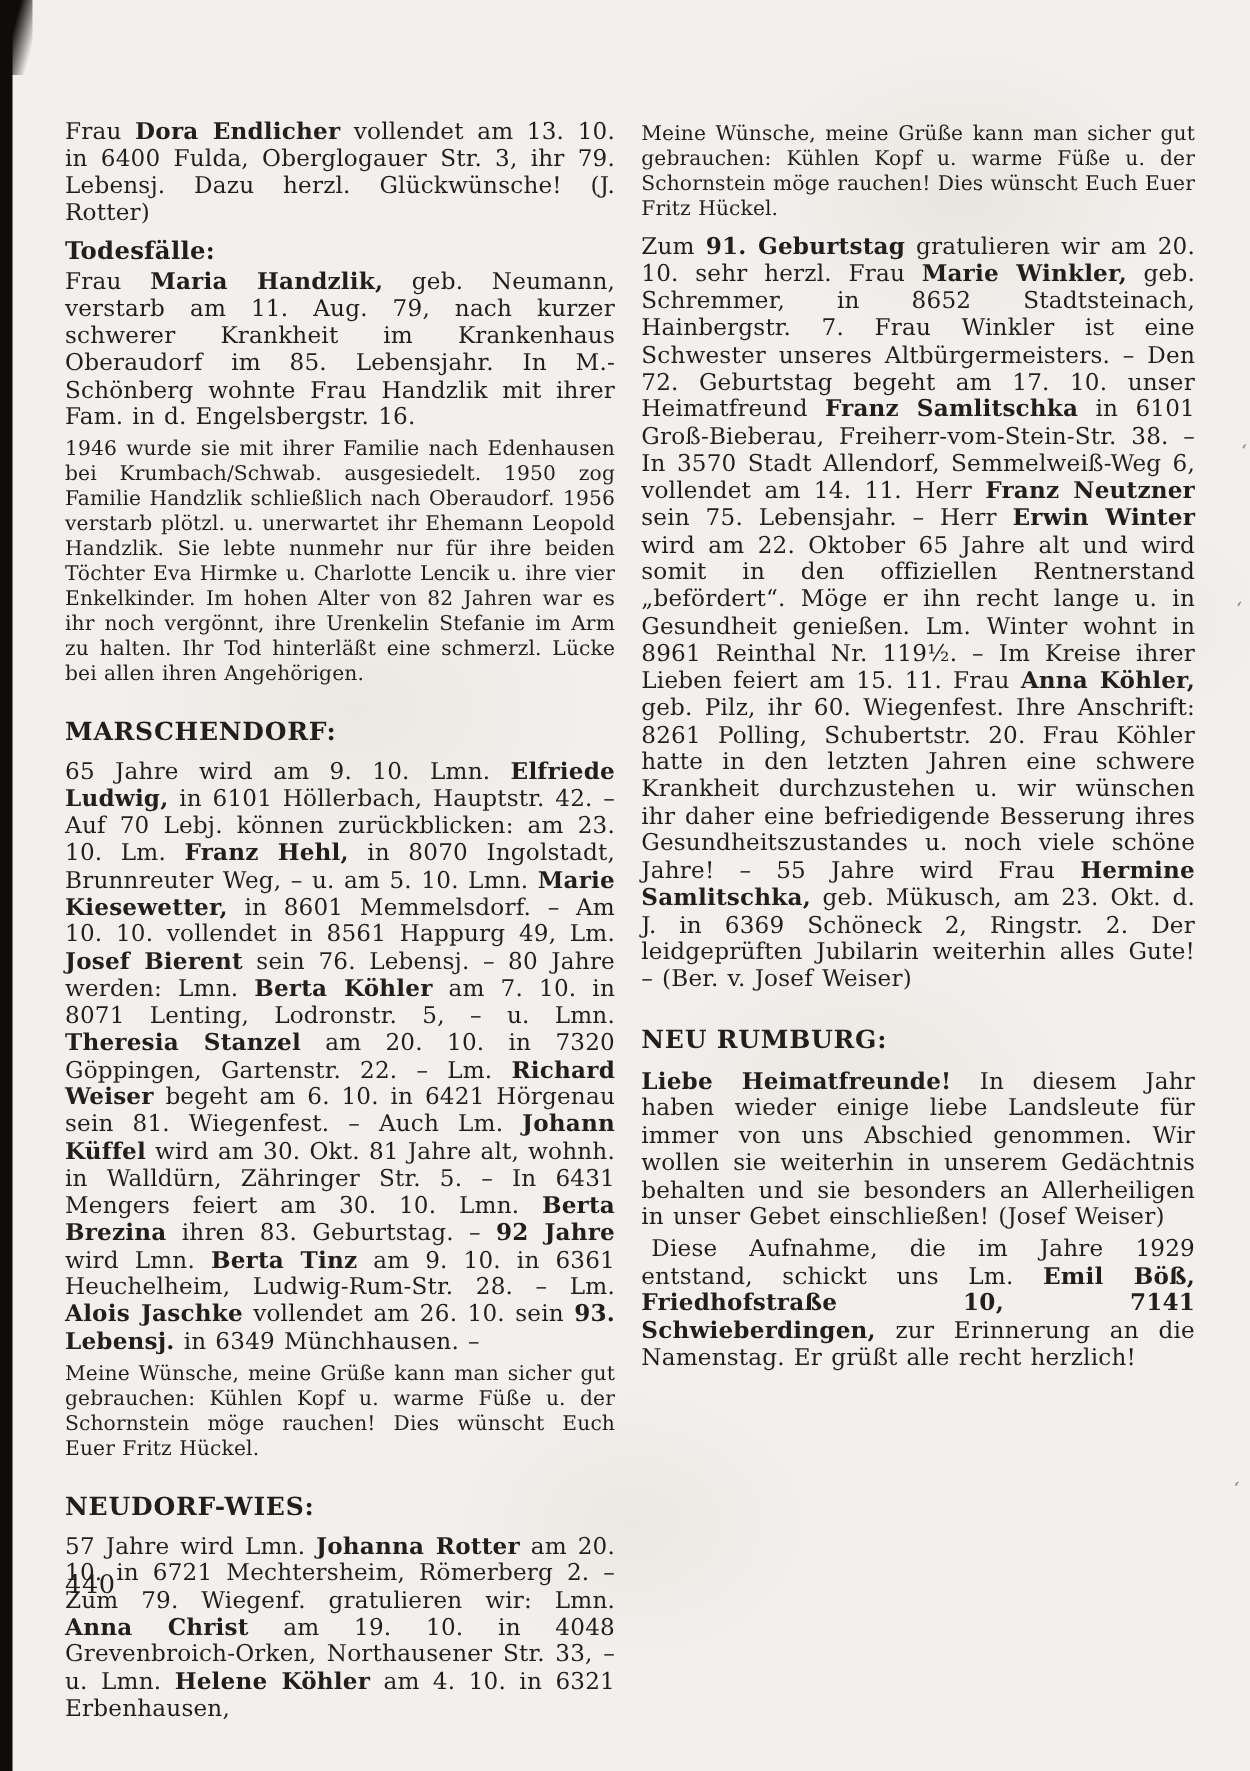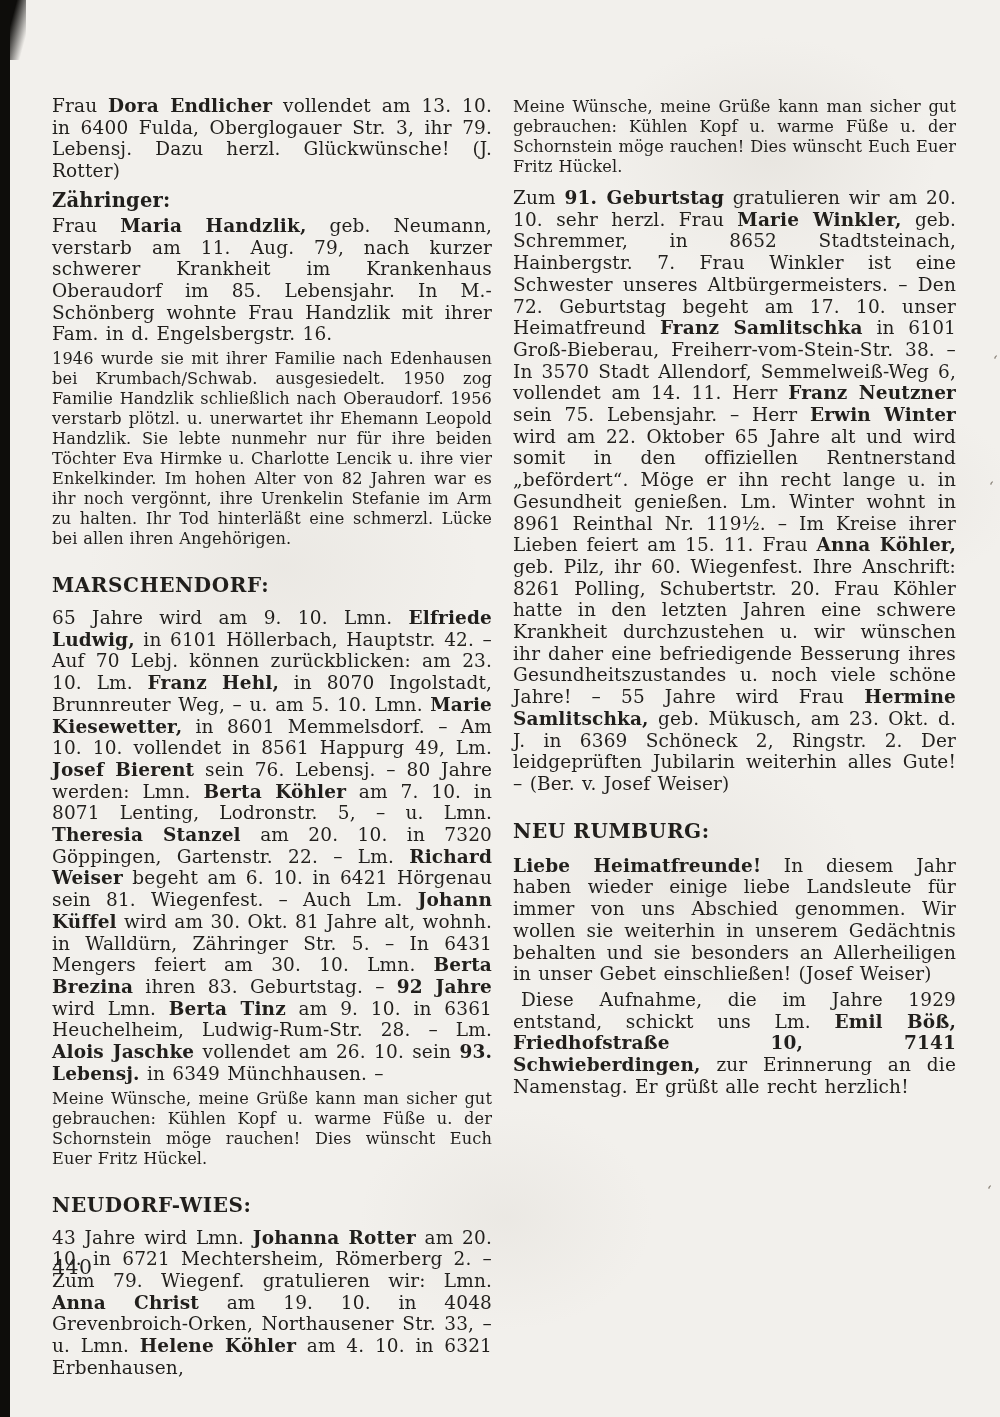--- a/index.html
+++ b/index.html
@@ -69,28 +69,28 @@
 </style>
 </head>
 <body>
 
 <div class="page">
   <div class="edge-strip"></div>
   <div class="edge-top"></div>
 
   <div class="col col-left">
       <div class="blk body"><span>Frau </span><b>Dora Endlicher</b><span> vollendet am 13. 10. in 6400 Fulda, Oberglogauer Str. 3, ihr 79. Lebensj. Dazu herzl. Glückwünsche! (J. Rotter)</span></div>
-      <div class="blk subheading"><b>Zähringer:</b></div>
+      <div class="blk subheading"><b>Todesfälle:</b></div>
       <div class="blk body"><span>Frau </span><b>Maria Handzlik,</b><span> geb. Neumann, verstarb am 11. Aug. 79, nach kurzer schwerer Krankheit im Krankenhaus Oberaudorf im 85. Lebensjahr. In M.-Schönberg wohnte Frau Handzlik mit ihrer Fam. in d. Engelsbergstr. 16.</span></div>
       <div class="blk small"><span>1946 wurde sie mit ihrer Familie nach Edenhausen bei Krumbach/Schwab. ausgesiedelt. 1950 zog Familie Handzlik schließlich nach Oberaudorf. 1956 verstarb plötzl. u. unerwartet ihr Ehemann Leopold Handzlik. Sie lebte nunmehr nur für ihre beiden Töchter Eva Hirmke u. Charlotte Lencik u. ihre vier Enkelkinder. Im hohen Alter von 82 Jahren war es ihr noch vergönnt, ihre Urenkelin Stefanie im Arm zu halten. Ihr Tod hinterläßt eine schmerzl. Lücke bei allen ihren Angehörigen.</span></div>
       <div class="blk heading"><b>MARSCHENDORF:</b></div>
       <div class="blk body"><span>65 Jahre wird am 9. 10. Lmn. </span><b>Elfriede Ludwig,</b><span> in 6101 Höllerbach, Hauptstr. 42. – Auf 70 Lebj. können zurückblicken: am 23. 10. Lm. </span><b>Franz Hehl,</b><span> in 8070 Ingolstadt, Brunnreuter Weg, – u. am 5. 10. Lmn. </span><b>Marie Kiesewetter,</b><span> in 8601 Memmelsdorf. – Am 10. 10. vollendet in 8561 Happurg 49, Lm. </span><b>Josef Bierent</b><span> sein 76. Lebensj. – 80 Jahre werden: Lmn. </span><b>Berta Köhler</b><span> am 7. 10. in 8071 Lenting, Lodronstr. 5, – u. Lmn. </span><b>Theresia Stanzel</b><span> am 20. 10. in 7320 Göppingen, Gartenstr. 22. – Lm. </span><b>Richard Weiser</b><span> begeht am 6. 10. in 6421 Hörgenau sein 81. Wiegenfest. – Auch Lm. </span><b>Johann Küffel</b><span> wird am 30. Okt. 81 Jahre alt, wohnh. in Walldürn, Zähringer Str. 5. – In 6431 Mengers feiert am 30. 10. Lmn. </span><b>Berta Brezina</b><span> ihren 83. Geburtstag. – </span><b>92 Jahre</b><span> wird Lmn. </span><b>Berta Tinz</b><span> am 9. 10. in 6361 Heuchelheim, Ludwig-Rum-Str. 28. – Lm. </span><b>Alois Jaschke</b><span> vollendet am 26. 10. sein </span><b>93. Lebensj.</b><span> in 6349 Münchhausen. –</span></div>
       <div class="blk small"><span>Meine Wünsche, meine Grüße kann man sicher gut gebrauchen: Kühlen Kopf u. warme Füße u. der Schornstein möge rauchen! Dies wünscht Euch Euer Fritz Hückel.</span></div>
       <div class="blk heading"><b>NEUDORF-WIES:</b></div>
-      <div class="blk body"><span>43 Jahre wird Lmn. </span><b>Johanna Rotter</b><span> am 20. 10. in 6721 Mechtersheim, Römerberg 2. – Zum 79. Wiegenf. gratulieren wir: Lmn. </span><b>Anna Christ</b><span> am 19. 10. in 4048 Grevenbroich-Orken, Northausener Str. 33, – u. Lmn. </span><b>Helene Köhler</b><span> am 4. 10. in 6321 Erbenhausen,</span></div>
+      <div class="blk body"><span>57 Jahre wird Lmn. </span><b>Johanna Rotter</b><span> am 20. 10. in 6721 Mechtersheim, Römerberg 2. – Zum 79. Wiegenf. gratulieren wir: Lmn. </span><b>Anna Christ</b><span> am 19. 10. in 4048 Grevenbroich-Orken, Northausener Str. 33, – u. Lmn. </span><b>Helene Köhler</b><span> am 4. 10. in 6321 Erbenhausen,</span></div>
     </div>
 
   <div class="col col-right">
       <div class="blk small"><span>Meine Wünsche, meine Grüße kann man sicher gut gebrauchen: Kühlen Kopf u. warme Füße u. der Schornstein möge rauchen! Dies wünscht Euch Euer Fritz Hückel.</span></div>
       <div class="blk body"><span>Zum </span><b>91. Geburtstag</b><span> gratulieren wir am 20. 10. sehr herzl. Frau </span><b>Marie Winkler,</b><span> geb. Schremmer, in 8652 Stadtsteinach, Hainbergstr. 7. Frau Winkler ist eine Schwester unseres Altbürgermeisters. – Den 72. Geburtstag begeht am 17. 10. unser Heimatfreund </span><b>Franz Samlitschka</b><span> in 6101 Groß-Bieberau, Freiherr-vom-Stein-Str. 38. – In 3570 Stadt Allendorf, Semmelweiß-Weg 6, vollendet am 14. 11. Herr </span><b>Franz Neutzner</b><span> sein 75. Lebensjahr. – Herr </span><b>Erwin Winter</b><span> wird am 22. Oktober 65 Jahre alt und wird somit in den offiziellen Rentnerstand „befördert“. Möge er ihn recht lange u. in Gesundheit genießen. Lm. Winter wohnt in 8961 Reinthal Nr. 119½. – Im Kreise ihrer Lieben feiert am 15. 11. Frau </span><b>Anna Köhler,</b><span> geb. Pilz, ihr 60. Wiegenfest. Ihre Anschrift: 8261 Polling, Schubertstr. 20. Frau Köhler hatte in den letzten Jahren eine schwere Krankheit durchzustehen u. wir wünschen ihr daher eine befriedigende Besserung ihres Gesundheitszustandes u. noch viele schöne Jahre! – 55 Jahre wird Frau </span><b>Hermine Samlitschka,</b><span> geb. Mükusch, am 23. Okt. d. J. in 6369 Schöneck 2, Ringstr. 2. Der leidgeprüften Jubilarin weiterhin alles Gute! – (Ber. v. Josef Weiser)</span></div>
       <div class="blk heading"><b>NEU RUMBURG:</b></div>
       <div class="blk body gap-top"><b>Liebe Heimatfreunde!</b><span> In diesem Jahr haben wieder einige liebe Landsleute für immer von uns Abschied genommen. Wir wollen sie weiterhin in unserem Gedächtnis behalten und sie besonders an Allerheiligen in unser Gebet einschließen! (Josef Weiser)</span></div>
       <div class="blk body indent"><span>Diese Aufnahme, die im Jahre 1929 entstand, schickt uns Lm. </span><b>Emil Böß, Friedhofstraße 10, 7141 Schwieberdingen,</b><span> zur Erinnerung an die Namenstag. Er grüßt alle recht herzlich!</span></div>
     </div>
 

